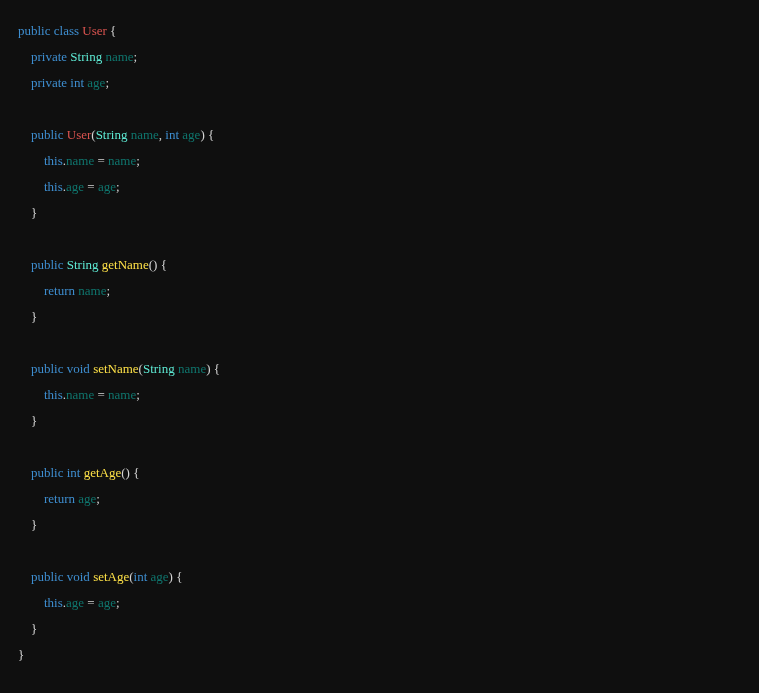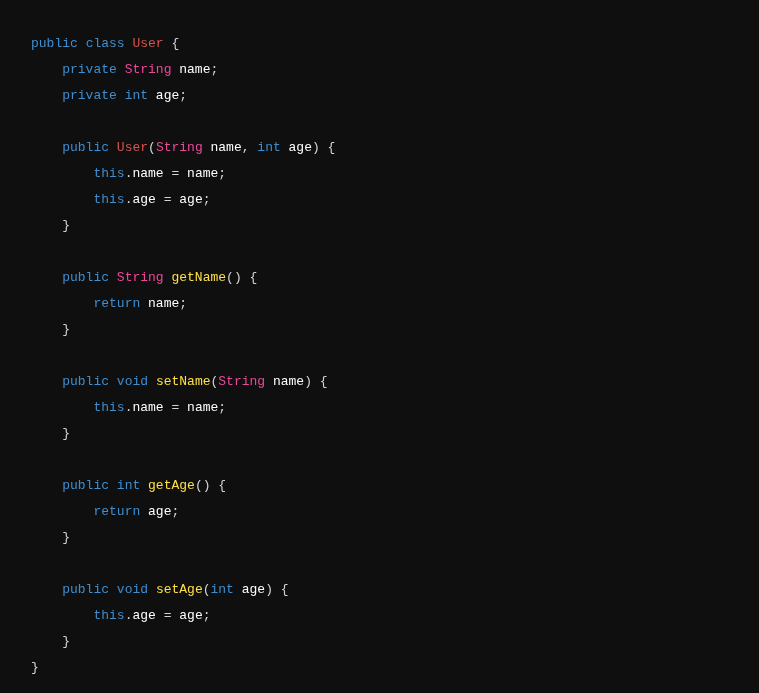--- a/index.html
+++ b/index.html
@@ -8,27 +8,27 @@
     background: #0f0f0f;
     font-family: Consolas, 'Courier New', monospace;
     font-size: 13px;
     line-height: 26px;
     color: #d4d4d4;
     width: 759px;
     height: 693px;
     box-sizing: border-box;
   }
   pre {
-    margin: 13px;
-    font-family: Liberation Mono, monospace;
+    margin: 0;
+    font-family: Liberation Serif, serif;
     white-space: pre;
   }
   .kw { color: #3e8ed0; }       
   .cls { color: #d9534f; }      
-  .type { color: #ec4899; }     
+  .type { color: #5eead4; }     
   .method { color: #fde047; }   
-  .var { color: #ffffff; }      
+  .var { color: #0f766e; }      
   .pn { color: #d4d4d4; }       
 </style>
 </head>
 <body>
 
 <pre id="code-block"><div><span class="kw">public</span> <span class="kw">class</span> <span class="cls">User</span> <span class="pn">{</span></div><div>    <span class="kw">private</span> <span class="type">String</span> <span class="var">name</span><span class="pn">;</span></div><div>    <span class="kw">private</span> <span class="kw">int</span> <span class="var">age</span><span class="pn">;</span></div><div>&nbsp;</div><div>    <span class="kw">public</span> <span class="cls">User</span><span class="pn">(</span><span class="type">String</span> <span class="var">name</span><span class="pn">, </span><span class="kw">int</span> <span class="var">age</span><span class="pn">) {</span></div><div>        <span class="kw">this</span><span class="pn">.</span><span class="var">name</span> <span class="pn">=</span> <span class="var">name</span><span class="pn">;</span></div><div>        <span class="kw">this</span><span class="pn">.</span><span class="var">age</span> <span class="pn">=</span> <span class="var">age</span><span class="pn">;</span></div><div>    <span class="pn">}</span></div><div>&nbsp;</div><div>    <span class="kw">public</span> <span class="type">String</span> <span class="method">getName</span><span class="pn">() {</span></div><div>        <span class="kw">return</span> <span class="var">name</span><span class="pn">;</span></div><div>    <span class="pn">}</span></div><div>&nbsp;</div><div>    <span class="kw">public</span> <span class="kw">void</span> <span class="method">setName</span><span class="pn">(</span><span class="type">String</span> <span class="var">name</span><span class="pn">) {</span></div><div>        <span class="kw">this</span><span class="pn">.</span><span class="var">name</span> <span class="pn">=</span> <span class="var">name</span><span class="pn">;</span></div><div>    <span class="pn">}</span></div><div>&nbsp;</div><div>    <span class="kw">public</span> <span class="kw">int</span> <span class="method">getAge</span><span class="pn">() {</span></div><div>        <span class="kw">return</span> <span class="var">age</span><span class="pn">;</span></div><div>    <span class="pn">}</span></div><div>&nbsp;</div><div>    <span class="kw">public</span> <span class="kw">void</span> <span class="method">setAge</span><span class="pn">(</span><span class="kw">int</span> <span class="var">age</span><span class="pn">) {</span></div><div>        <span class="kw">this</span><span class="pn">.</span><span class="var">age</span> <span class="pn">=</span> <span class="var">age</span><span class="pn">;</span></div><div>    <span class="pn">}</span></div><div><span class="pn">}</span></div></pre>
 
 </body></html>

